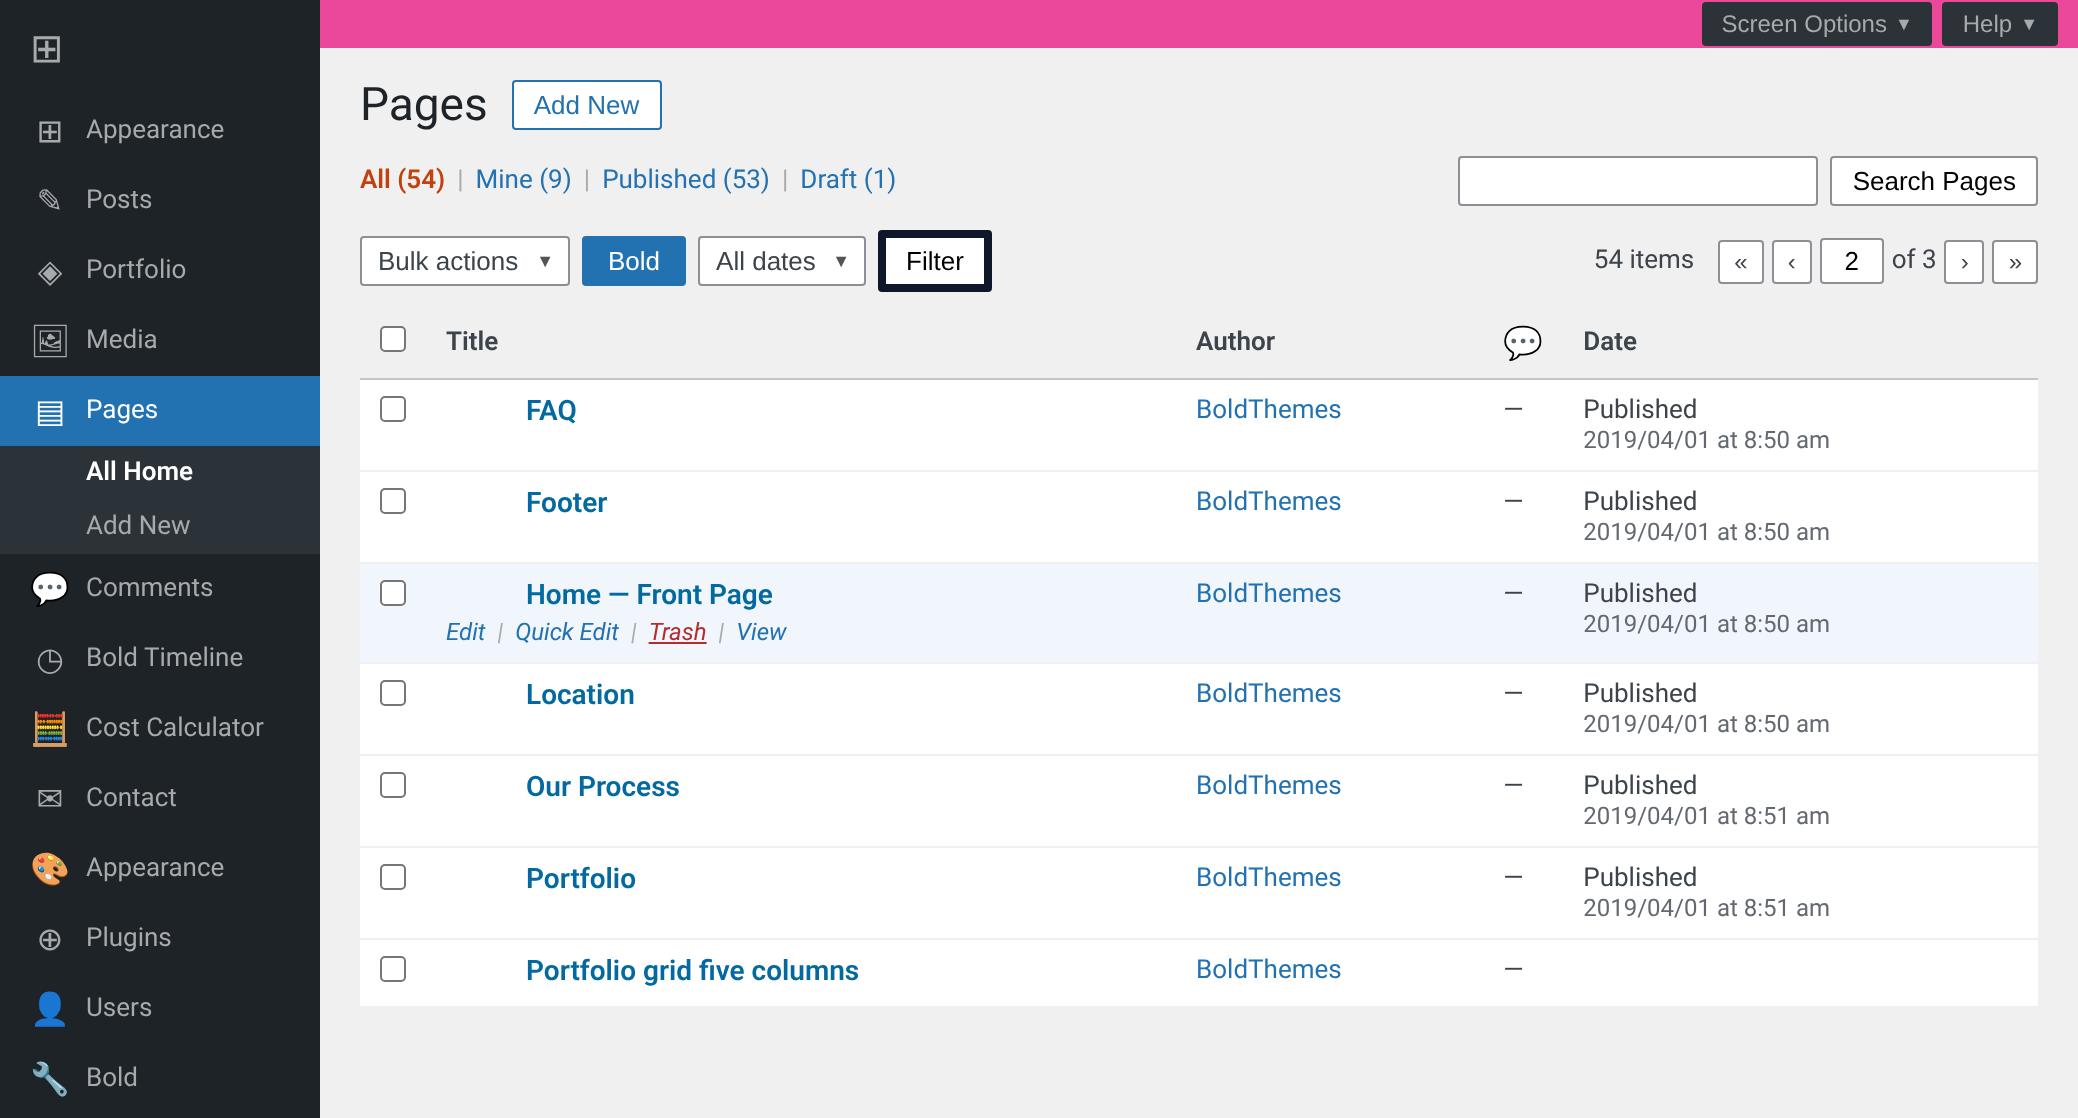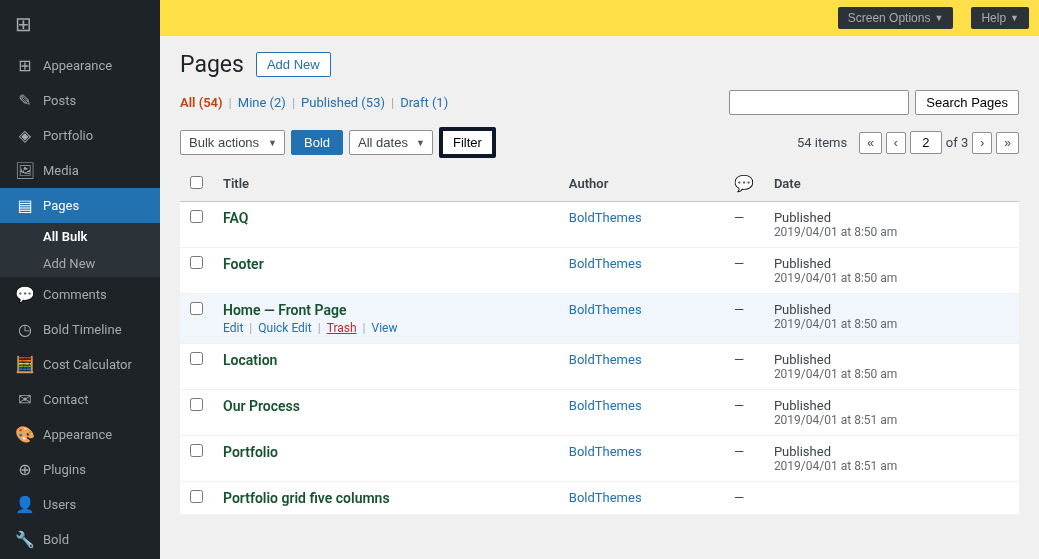--- a/index.html
+++ b/index.html
@@ -12,21 +12,21 @@
     .sidebar-item.active { background: #2271b1; color: #fff; }
     .sidebar-item .icon { width: 20px; text-align: center; font-size: 16px; }
     .sidebar-submenu { background: #2c3338; }
     .sidebar-submenu .sub-item { display: block; padding: 6px 15px 6px 43px; color: #a7aaad; cursor: pointer; font-size: 13px; }
     .sidebar-submenu .sub-item.active { color: #fff; font-weight: 600; }
 
     
     #main { flex: 1; display: flex; flex-direction: column; overflow: hidden; }
 
     
-    #topbar { background: #fde047; display: flex; align-items: center; justify-content: flex-end; padding: 0 10px; height: 36px; gap: 18px; flex-shrink: 0; }
+    #topbar { background: #ec4899; display: flex; align-items: center; justify-content: flex-end; padding: 0 10px; height: 24px; gap: 5px; flex-shrink: 0; }
     .topbar-btn { background: #2c3338; border: none; color: #a7aaad; padding: 4px 10px; cursor: pointer; font-size: 12px; border-radius: 2px; display: flex; align-items: center; gap: 4px; }
 
     
     #content { flex: 1; overflow-y: auto; padding: 15px 20px; background: #f0f0f1; }
 
     
     .page-header { display: flex; align-items: center; gap: 12px; margin-bottom: 12px; }
     .page-title { font-size: 23px; font-weight: 400; color: #1d2327; }
     .add-new-btn { background: #fff; border: 1px solid #2271b1; color: #2271b1; padding: 4px 10px; border-radius: 2px; cursor: pointer; font-size: 13px; }
 
@@ -54,22 +54,22 @@
     
     .search-area { display: flex; align-items: center; gap: 6px; margin-left: auto; }
     .search-input { border: 1px solid #8c8f94; padding: 4px 8px; border-radius: 2px; font-size: 13px; width: 180px; }
     .search-btn { background: #fff; border: 1px solid #8c8f94; padding: 4px 10px; border-radius: 2px; cursor: pointer; font-size: 13px; }
 
     
     .pages-table { width: 100%; border-collapse: collapse; background: #fff; }
     .pages-table th { background: #f0f0f1; border-bottom: 1px solid #c3c4c7; padding: 8px 10px; text-align: left; font-size: 13px; font-weight: 600; color: #3c434a; }
     .pages-table td { padding: 8px 10px; border-bottom: 1px solid #f0f0f1; vertical-align: top; font-size: 13px; color: #3c434a; }
     .pages-table tr.hovered td { background: #f0f6fc; }
-    .page-link { color: #14532d; text-decoration: none; font-weight: 600; font-size: 14px; }
-    .row-actions { display: flex; gap: 6px; margin-top: 3px; font-size: 12px; }
+    .page-link { color: #0369a1; text-decoration: none; font-weight: 600; font-size: 14px; margin-left: 40px; }
+    .row-actions { display: flex; gap: 6px; margin-top: 3px; font-size: 12px; font-style: italic; }
     .row-action-link { color: #2271b1; text-decoration: none; }
     .row-action-sep { color: #a7aaad; }
     .row-action-trash { color: #b32d2e; }
     .author-link { color: #2271b1; text-decoration: none; }
     .date-text { color: #3c434a; }
     .date-sub { color: #646970; font-size: 12px; }
     .comment-dash { color: #3c434a; }
     input[type="checkbox"] { cursor: pointer; }
   </style>
 </head>
@@ -94,21 +94,21 @@
   </div>
   <div class="sidebar-item">
     <span class="icon">🖼</span>
     <span>Media</span>
   </div>
   <div class="sidebar-item active">
     <span class="icon">▤</span>
     <span>Pages</span>
   </div>
   <div class="sidebar-submenu">
-    <div class="sub-item active">All Bulk</div>
+    <div class="sub-item active">All Home</div>
     <div class="sub-item">Add New</div>
   </div>
   <div class="sidebar-item">
     <span class="icon">💬</span>
     <span>Comments</span>
   </div>
   <div class="sidebar-item">
     <span class="icon">◷</span>
     <span>Bold Timeline</span>
   </div>
@@ -154,21 +154,21 @@
   <div id="content">
 
     <div class="page-header">
       <h1 class="page-title">Pages</h1>
       <button class="add-new-btn">Add New</button>
     </div>
 
     <div class="filters-row">
       <a class="filter-link current">All (54)</a>
       <span class="filter-sep">|</span>
-      <a class="filter-link">Mine (2)</a>
+      <a class="filter-link">Mine (9)</a>
       <span class="filter-sep">|</span>
       <a class="filter-link">Published (53)</a>
       <span class="filter-sep">|</span>
       <a class="filter-link">Draft (1)</a>
 
       <div class="search-area" style="margin-left:auto;">
         <input type="text" class="search-input" style="">
         <button class="search-btn">Search Pages</button>
       </div>
     </div>

